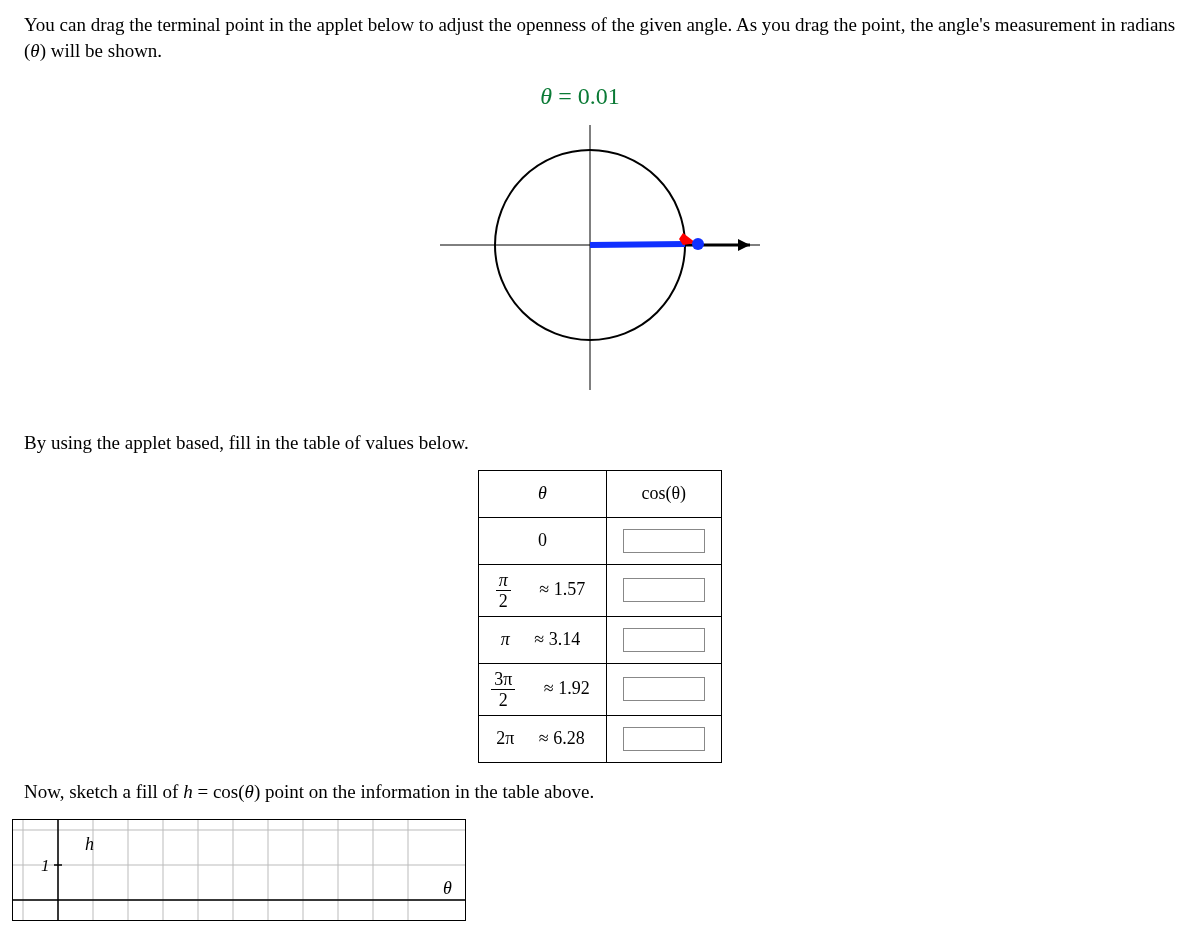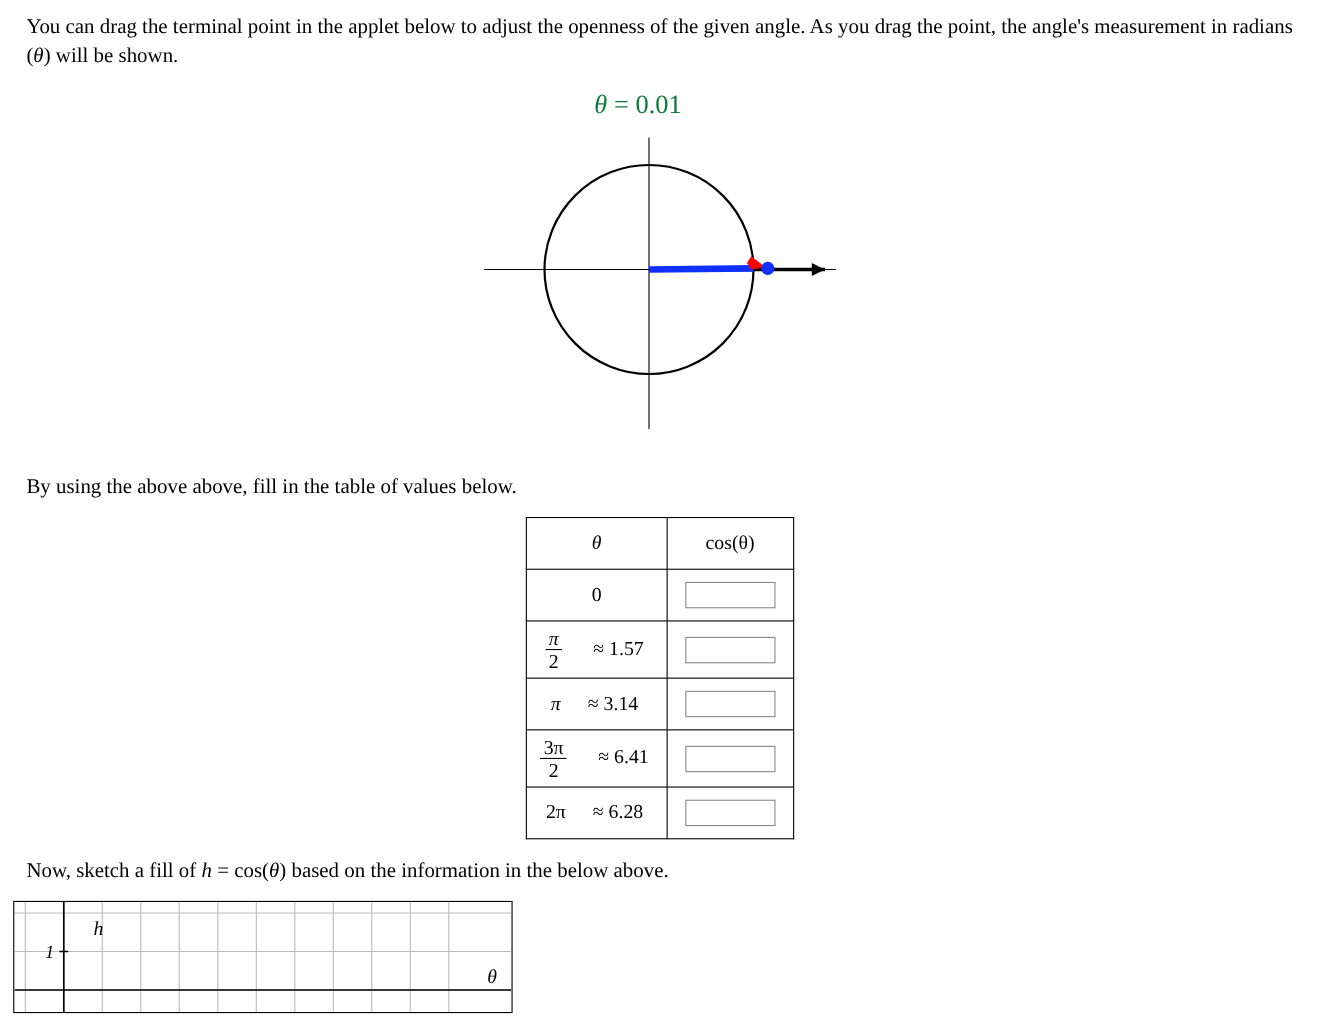--- a/index.html
+++ b/index.html
@@ -94,21 +94,21 @@
     <polygon points="330,125 318,119 318,131" fill="#000"></polygon>
 
     <line x1="170" y1="125" x2="265" y2="124" stroke="#1030ff" stroke-width="6"></line>
 
     <polygon points="263,113 276,123 263,125 259,119" fill="#ff0000"></polygon>
 
     <circle cx="278" cy="124" r="6" fill="#1030ff"></circle>
   </svg>
 </div>
 
-<p class="para-text">By using the above above, fill in the table of values below.</p>
+<p class="para-text">By using the applet based, fill in the table of values below.</p>
 
 <table class="value-table">
   <tbody>
       <tr>
     <th><span class="italic">θ</span></th>
     <th><span>cos(θ)</span></th>
   </tr>
   <tr>
     <td><span>0</span></td>
     <td class="input-cell"><input class="ans-input" type="text" style=""></td>
@@ -129,36 +129,36 @@
       <span class="approx">≈ 3.14</span>
     </td>
     <td class="input-cell"><input class="ans-input" type="text" style=""></td>
   </tr>
   <tr>
     <td>
       <span class="frac">
         <span class="num"><span class="italic-partial">3π</span></span>
         <span class="den">2</span>
       </span>
-      <span class="approx">≈ 6.41</span>
+      <span class="approx">≈ 1.92</span>
     </td>
     <td class="input-cell"><input class="ans-input" type="text" style=""></td>
   </tr>
   <tr>
     <td>
       <span><span>2π</span></span>
       <span class="approx">≈ 6.28</span>
     </td>
     <td class="input-cell"><input class="ans-input" type="text" style=""></td>
   </tr>
 </tbody>
   </table>
 
 <p class="para-text">
-  <span>Now, sketch a fill of </span><span class="italic">h</span><span> = cos(</span><span class="italic">θ</span><span>) based on the information in the below above.</span>
+  <span>Now, sketch a fill of </span><span class="italic">h</span><span> = cos(</span><span class="italic">θ</span><span>) point on the information in the table above.</span>
 </p>
 
 <div class="graph-wrap">
   <svg width="452" height="160" viewBox="0 0 452 160">
 
     <g stroke="#bbb" stroke-width="1">
       <line x1="0" y1="10" x2="452" y2="10"></line>
       <line x1="0" y1="45" x2="452" y2="45"></line>
       <line x1="0" y1="80" x2="452" y2="80"></line>
       <line x1="0" y1="115" x2="452" y2="115"></line>

